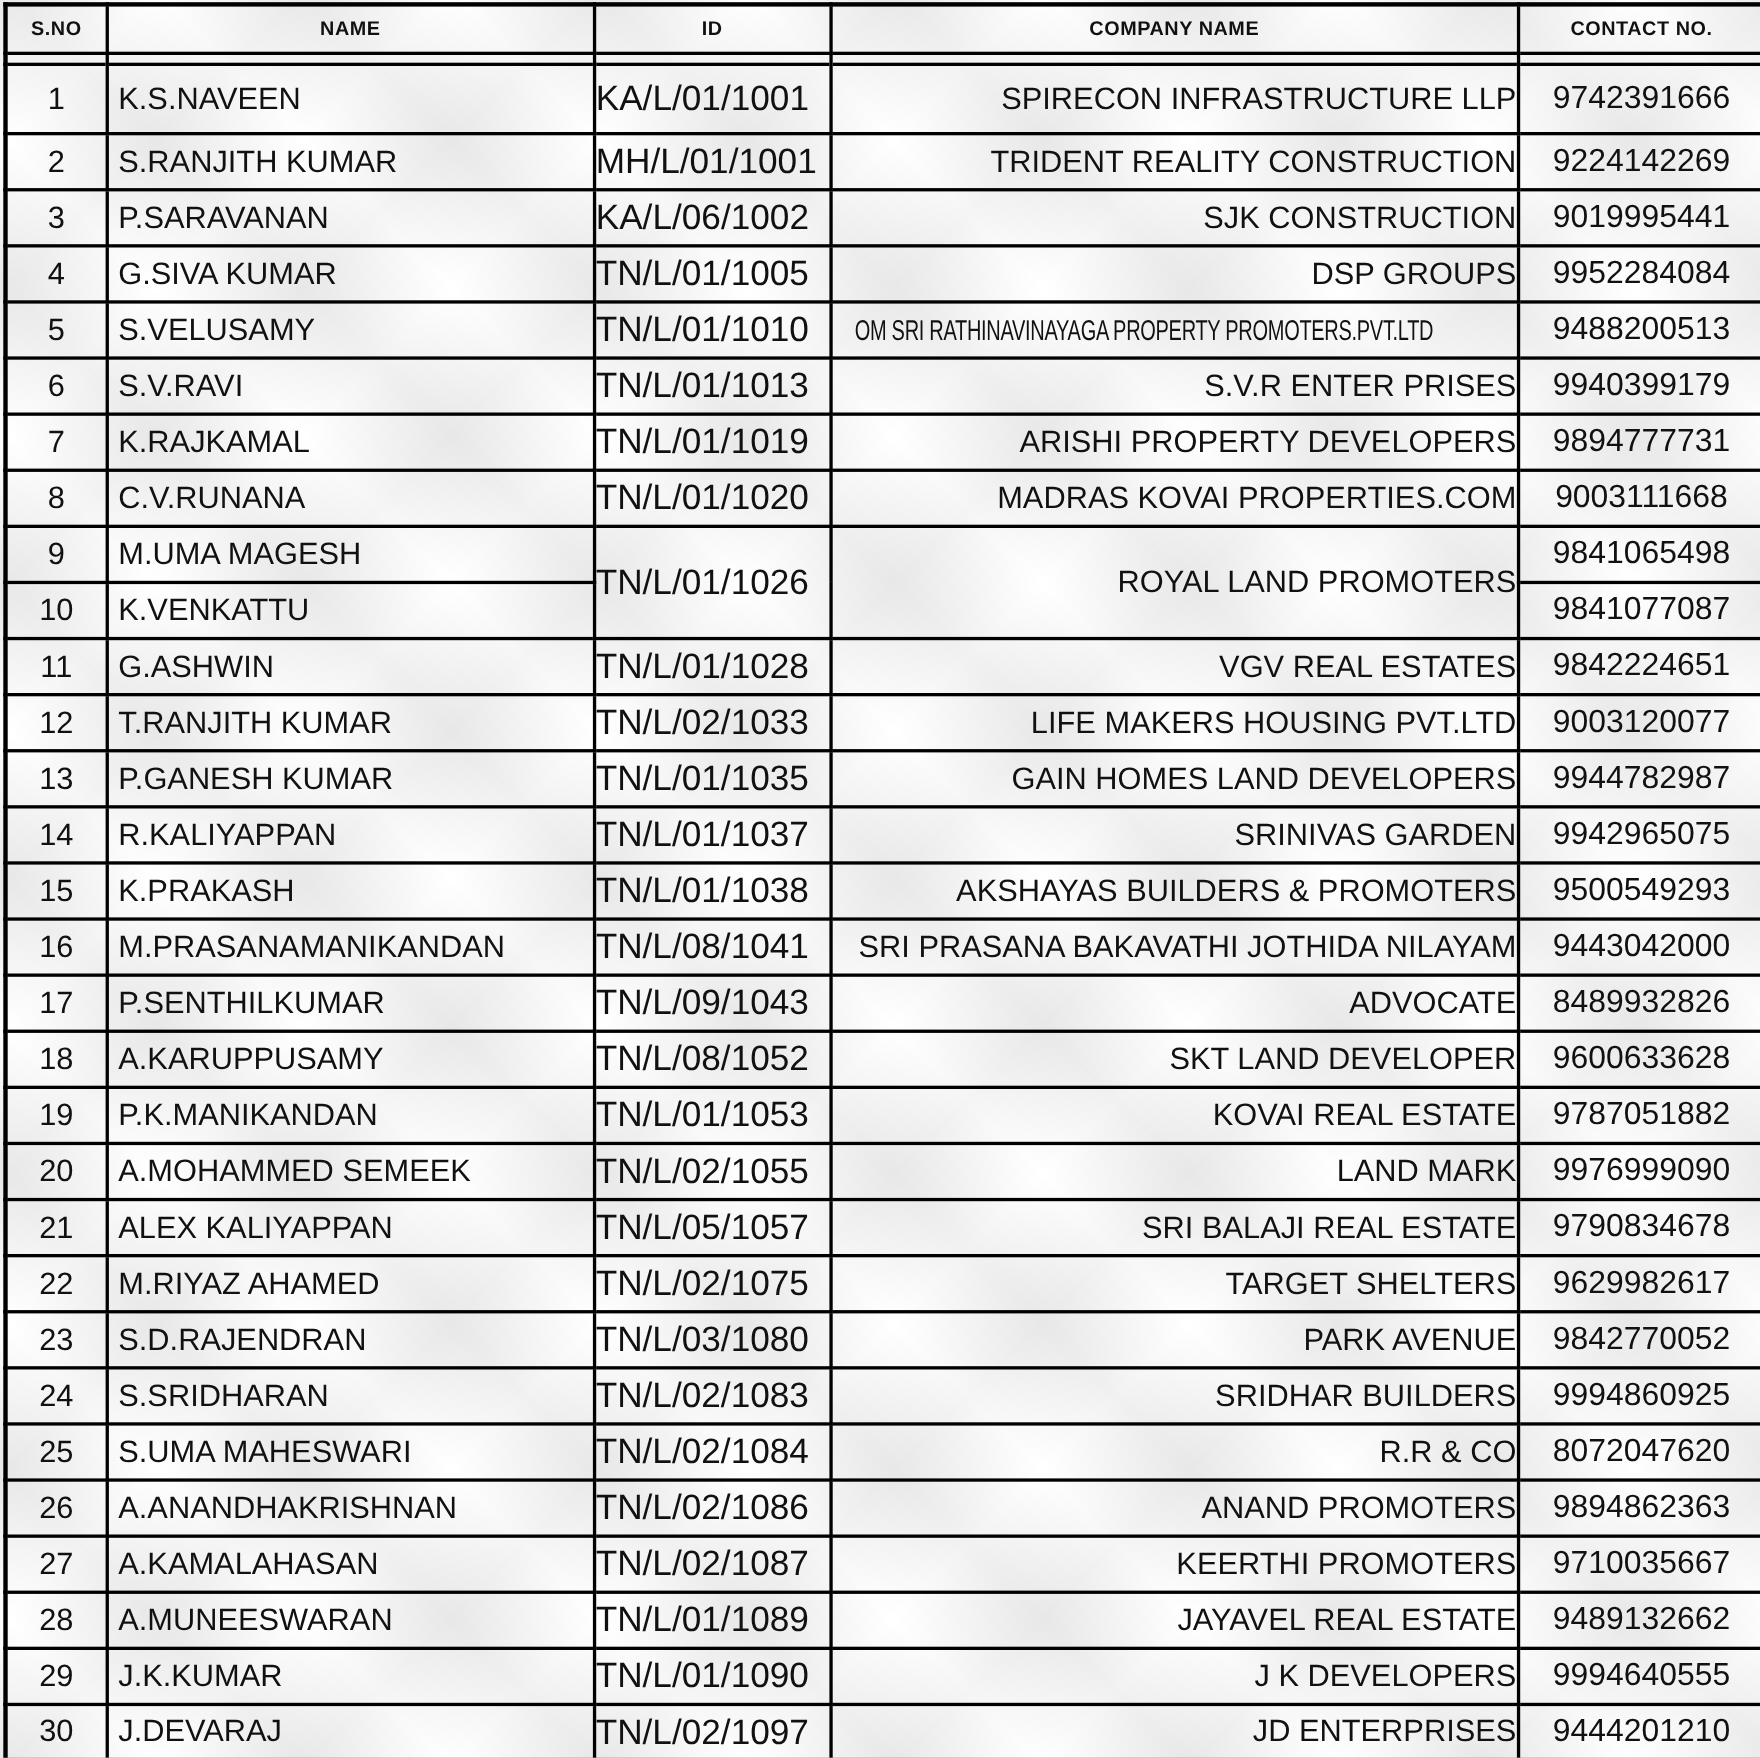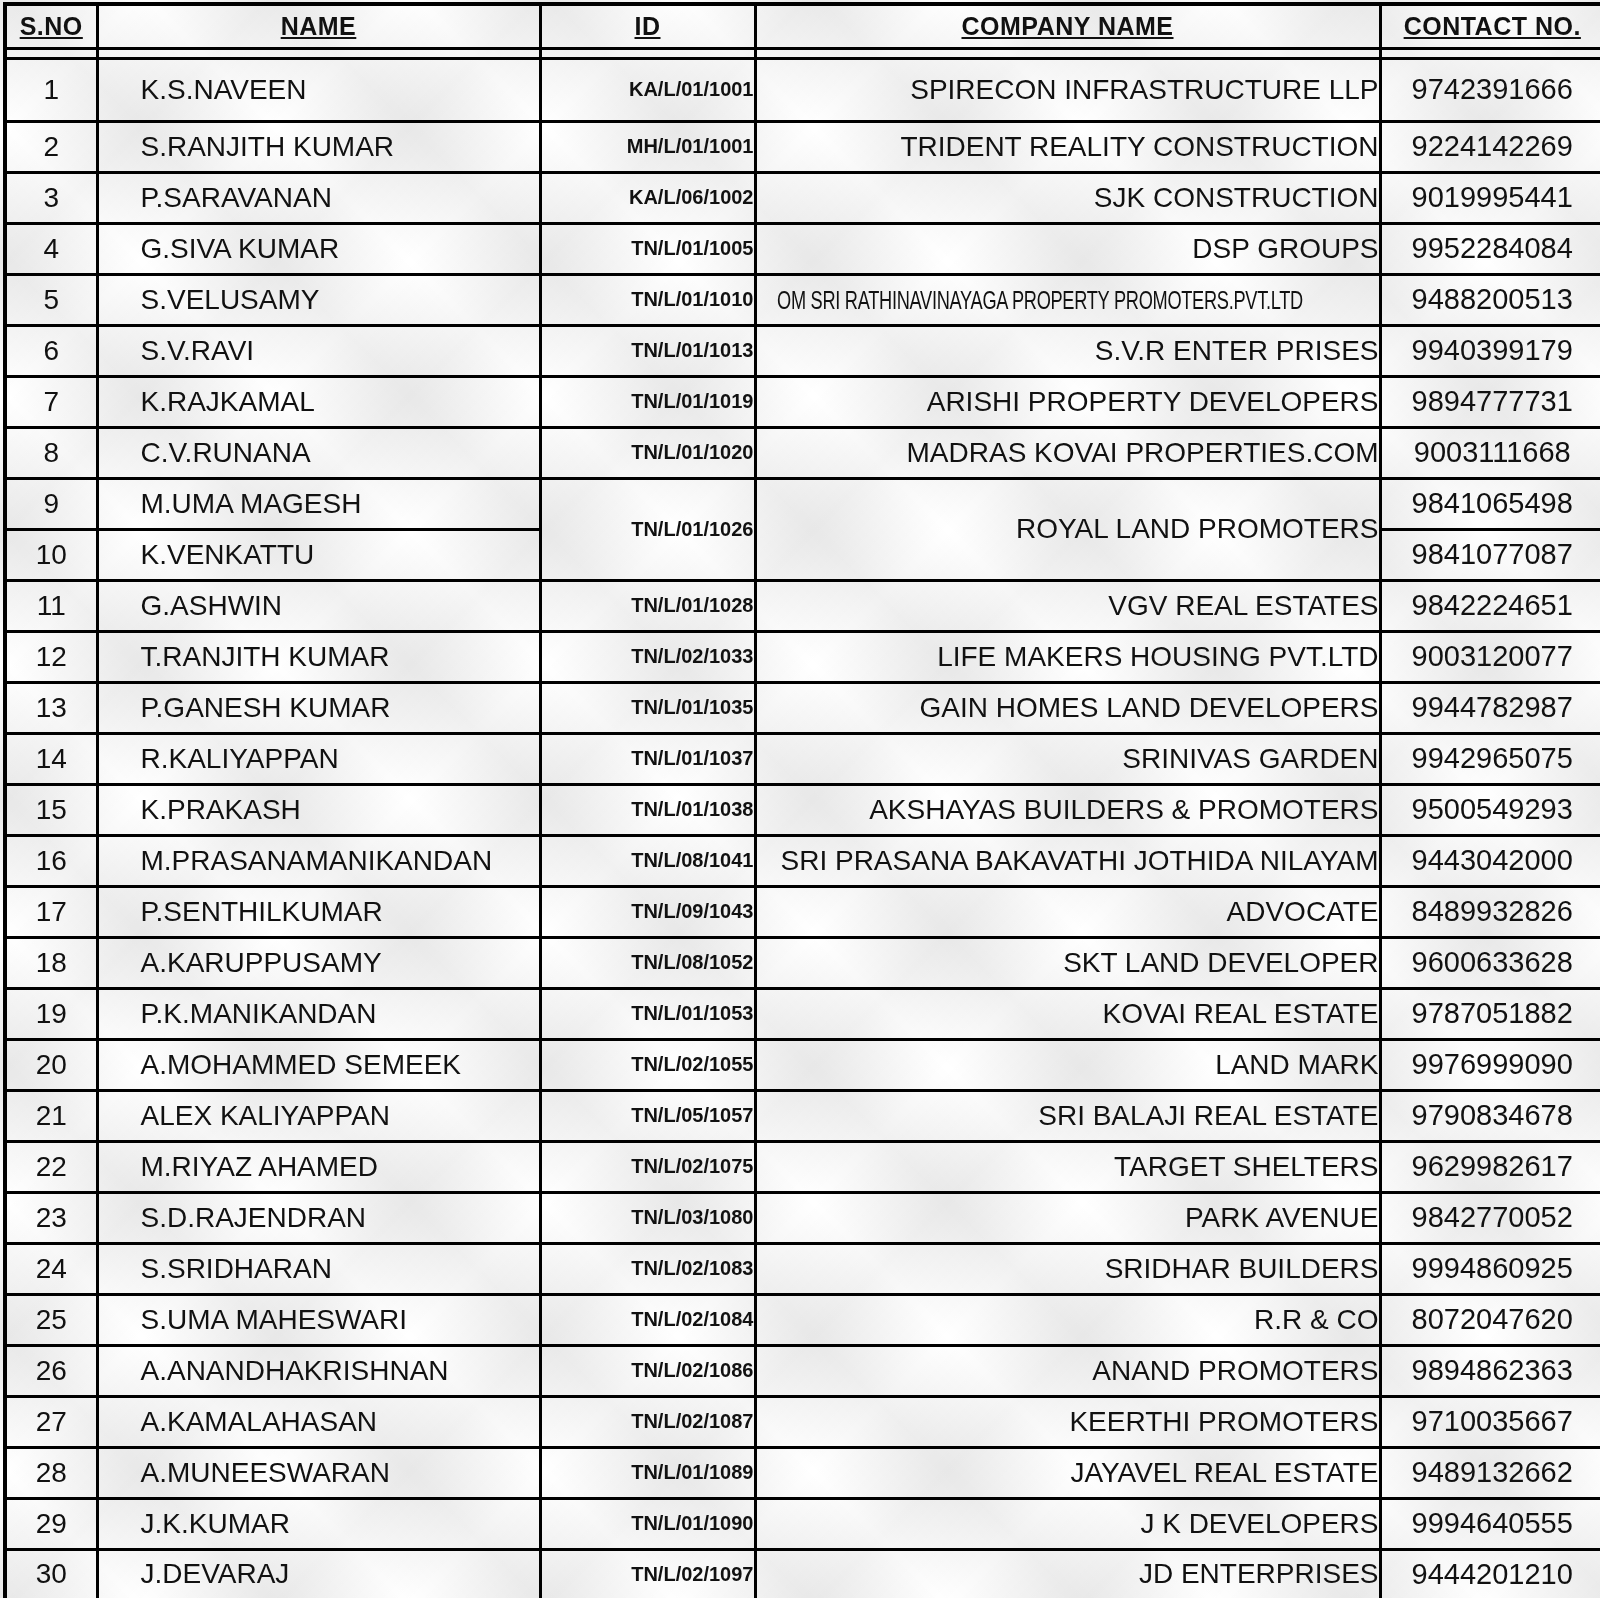--- a/index.html
+++ b/index.html
@@ -27,38 +27,37 @@
   th, td {
     border: 3px solid #000;
     overflow: hidden;
     white-space: nowrap;
     background: transparent;
     padding: 0;
     vertical-align: middle;
   }
   thead tr { height: 44px; }
   thead th {
-    font-size: 25px;
+    font-size: 18px;
     font-weight: bold;
     text-align: center;
     letter-spacing: 0.5px;
-    text-decoration: underline;
   }
   tr.gap-row { height: 7px; }
   tr.gap-row td {
     border-top: 3px solid #000;
     border-bottom: none;
     height: 7px;
     padding: 0;
   }
   tbody tr.data-row { height: 51px; }
   tbody tr.data-row.first-row { height: 63px; }
   td.c-sno     { text-align: center; font-size: 28px; }
-  td.c-name    { text-align: left; padding-left: 42px; font-size: 28px; }
-  td.c-id      { text-align: right; font-size: 20px; font-weight: bold; }
+  td.c-name    { text-align: left; padding-left: 9px; font-size: 28px; }
+  td.c-id      { text-align: left; font-size: 32px; }
   td.c-company { text-align: right; padding-left: 20px; font-size: 28px; }
   td.c-contact { text-align: center; font-size: 29px; }
   .company-text { display: inline-block; }
   .company-text.condensed {
     transform: scaleX(0.70);
     transform-origin: 0 50%;
     font-size: 26px;
     letter-spacing: -0.4px;
   }
 </style>

